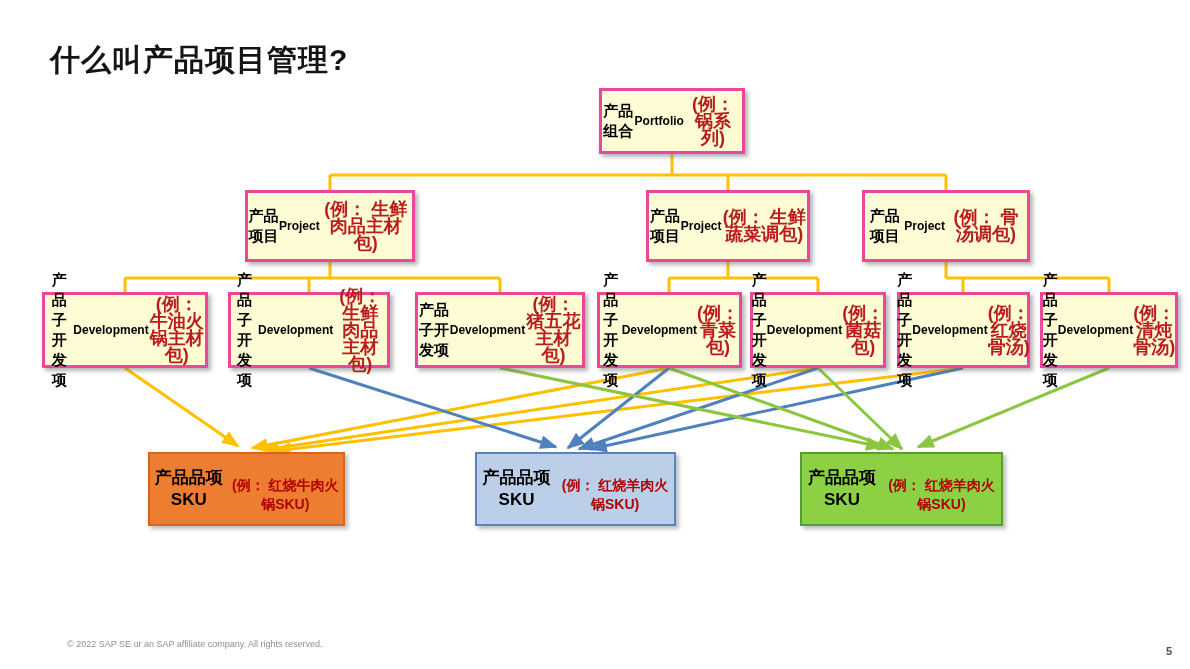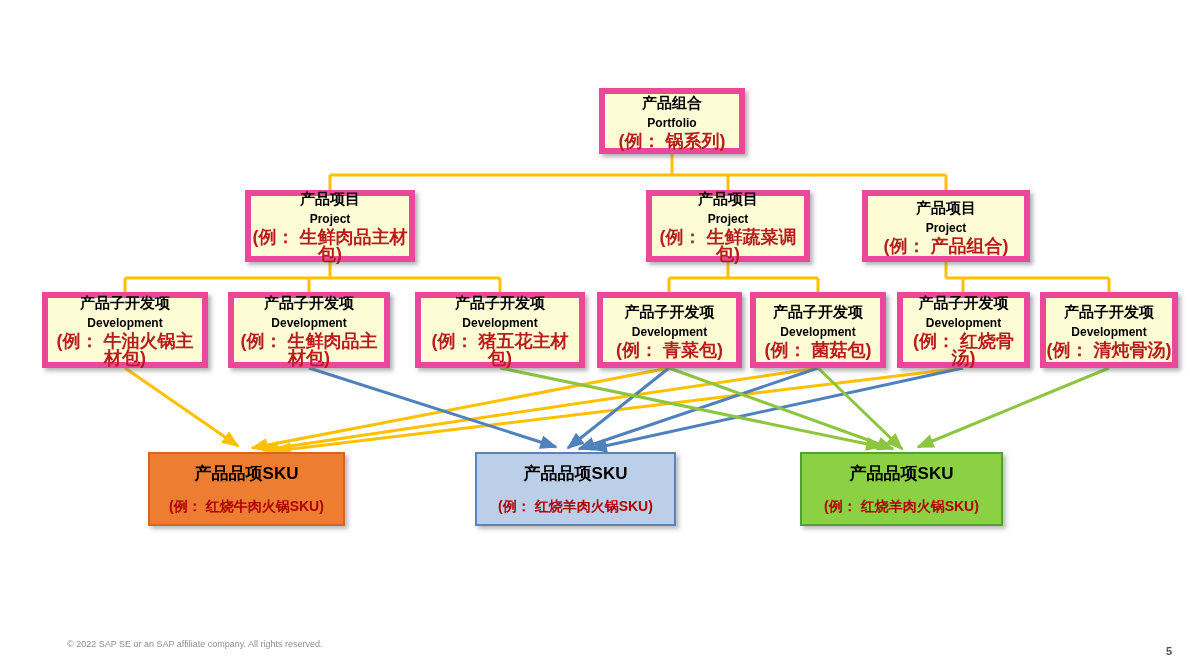--- a/index.html
+++ b/index.html
@@ -6,50 +6,51 @@
   #canvas{
     position:relative;width:1190px;height:669px;background:#ffffff;overflow:hidden;
     font-family:"Liberation Sans","DejaVu Sans",sans-serif;
   }
   #slide-title{
     position:absolute;left:50px;top:40px;font-size:30px;font-weight:bold;color:#141414;
     letter-spacing:1px;
   }
   #connectors{position:absolute;left:0;top:0;z-index:1;pointer-events:none;}
   .node{
-    position:absolute;z-index:2;background:#FEFCD5;border:6px solid #ec4899;
+    position:absolute;z-index:2;background:#FEFCD5;border:3px solid #ec4899;
     box-shadow:3px 3px 4px rgba(110,110,110,.5);
-    display:flex;flex-direction:column;justify-content:center;align-items:center;
+    display:flex;flex-direction:row;justify-content:center;align-items:center;
     text-align:center;font-weight:bold;box-sizing:border-box;
   }
   .node .cn{font-size:15px;line-height:20px;color:#000;}
   .node .en{font-size:12px;line-height:20px;color:#000;}
   .node .ex{font-size:18px;line-height:17px;color:#b91c1c;}
   .sku{
-    position:absolute;z-index:2;display:flex;flex-direction:column;justify-content:center;
+    position:absolute;z-index:2;display:flex;flex-direction:row;justify-content:center;
     align-items:center;text-align:center;font-weight:bold;box-sizing:border-box;
     box-shadow:3px 3px 4px rgba(110,110,110,.45);
   }
   .sku .t{font-size:17px;line-height:22px;color:#000;}
   .sku .ex{font-size:14px;line-height:19px;color:#B00000;margin-top:12px;}
   .sku.orange{background:#ED7D31;border:2px solid #D9641E;}
   .sku.blue{background:#BCCFE8;border:2px solid #5B83B8;}
   .sku.green{background:#8CD044;border:2px solid #52A032;}
   #footer-copyright{
     position:absolute;left:47px;top:639px;font-size:9px;color:#8e8e8e;font-weight:normal;margin-left:20px;
   }
   #page-number{
     position:absolute;right:18px;top:645px;font-size:11px;color:#5c4a4a;font-weight:bold;
   }
 </style>
 </head>
 <body>
 
 <div id="canvas">
 
+  <div id="slide-title">什么叫产品项目管理?</div>
 
   <svg id="connectors" width="1190" height="669" viewBox="0 0 1190 669">
     <defs>
       <marker id="ah-y" viewBox="0 0 10 8" refX="9" refY="4" markerWidth="18" markerHeight="14" orient="auto" markerUnits="userSpaceOnUse">
           <path d="M0,0 L10,4 L0,8 z" fill="#FFC000"></path>
         </marker>
       <marker id="ah-b" viewBox="0 0 10 8" refX="9" refY="4" markerWidth="18" markerHeight="14" orient="auto" markerUnits="userSpaceOnUse">
           <path d="M0,0 L10,4 L0,8 z" fill="#4E81BD"></path>
         </marker>
       <marker id="ah-g" viewBox="0 0 10 8" refX="9" refY="4" markerWidth="18" markerHeight="14" orient="auto" markerUnits="userSpaceOnUse">
@@ -96,21 +97,21 @@
     <div class="ex">(例： 生鲜肉品主材包)</div>
   </div>
   <div class="node" style="left:646px;top:190px;width:164px;height:72px">
     <div class="cn">产品项目</div>
     <div class="en">Project</div>
     <div class="ex">(例： 生鲜蔬菜调包)</div>
   </div>
   <div class="node" style="left:862px;top:190px;width:168px;height:72px">
     <div class="cn">产品项目</div>
     <div class="en">Project</div>
-    <div class="ex">(例： 产品组合)</div>
+    <div class="ex">(例： 骨汤调包)</div>
   </div>
 
   <div class="node" style="left:42px;top:292px;width:166px;height:76px">
     <div class="cn">产品子开发项</div>
     <div class="en">Development</div>
     <div class="ex">(例： 牛油火锅主材包)</div>
   </div>
   <div class="node" style="left:228px;top:292px;width:162px;height:76px">
     <div class="cn">产品子开发项</div>
     <div class="en">Development</div>

